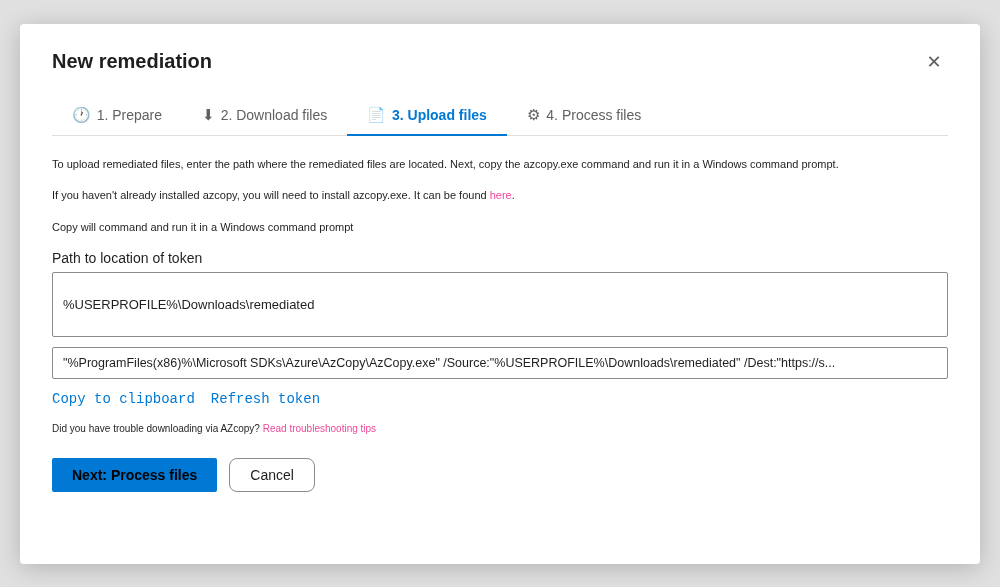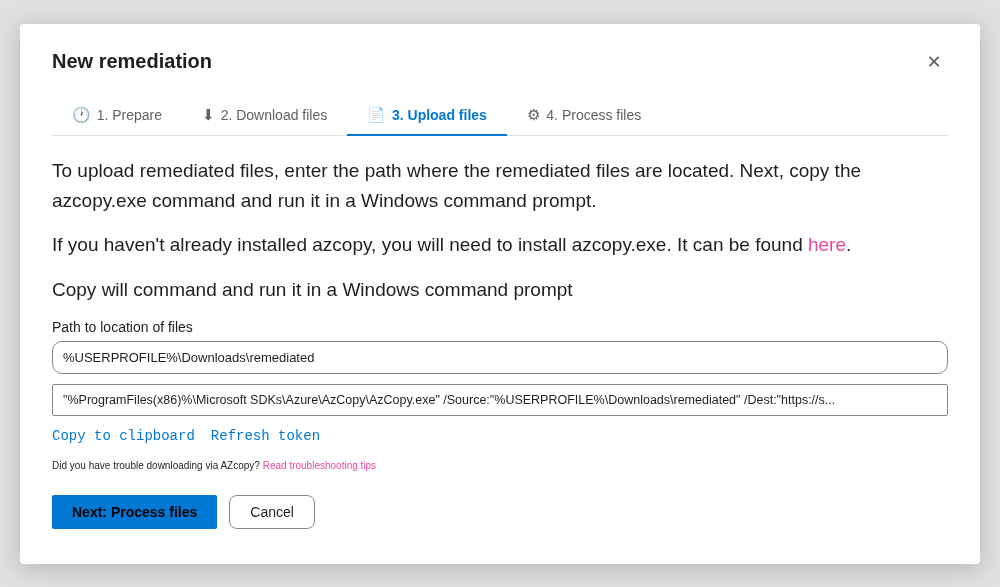--- a/index.html
+++ b/index.html
@@ -72,38 +72,38 @@
       font-size: 15px;
       display: inline-flex;
     }
     .content {
       padding: 0;
     }
     .description {
       color: #1f1f1f;
       line-height: 1.6;
       margin-bottom: 14px;
-      font-size: 19px;
+      font-size: 11px;
     }
     .description a, .link {
       color: #ec4899;
       text-decoration: none;
       cursor: pointer;
     }
     .field-label {
       font-size: 14px;
       color: #1f1f1f;
       margin-bottom: 6px;
       margin-top: 14px;
     }
     .text-input {
       width: 100%;
       border: 1px solid #8a8a8a;
-      border-radius: 10px;
-      padding: 8px 10px;
+      border-radius: 2px;
+      padding: 24px 10px;
       font-size: 13px;
       color: #1f1f1f;
       font-family: 'Segoe UI', Arial, sans-serif;
       background: #fff;
       outline: none;
     }
     .command-box {
       width: 100%;
       border: 1px solid #8a8a8a;
       border-radius: 2px;
@@ -195,21 +195,21 @@
 
   <div class="content">
     <p class="description">To upload remediated files, enter the path where the remediated files are located. Next, copy the azcopy.exe command and run it in a Windows command prompt.</p>
 
     <p class="description">
       <span>If you haven't already installed azcopy, you will need to install azcopy.exe. It can be found </span><a class="link">here</a><span>.</span>
     </p>
 
     <p class="description">Copy will command and run it in a Windows command prompt</p>
 
-    <div class="field-label">Path to location of files</div>
+    <div class="field-label">Path to location of token</div>
     <input class="text-input" type="text" value="%USERPROFILE%\Downloads\remediated" style="">
 
     <div class="command-box">"%ProgramFiles(x86)%\Microsoft SDKs\Azure\AzCopy\AzCopy.exe" /Source:"%USERPROFILE%\Downloads\remediated" /Dest:"https://s...</div>
 
     <div class="link-row">
       <button class="link-btn">Copy to clipboard</button>
       <button class="link-btn">Refresh token</button>
     </div>
 
     <div class="troubleshoot-row">

